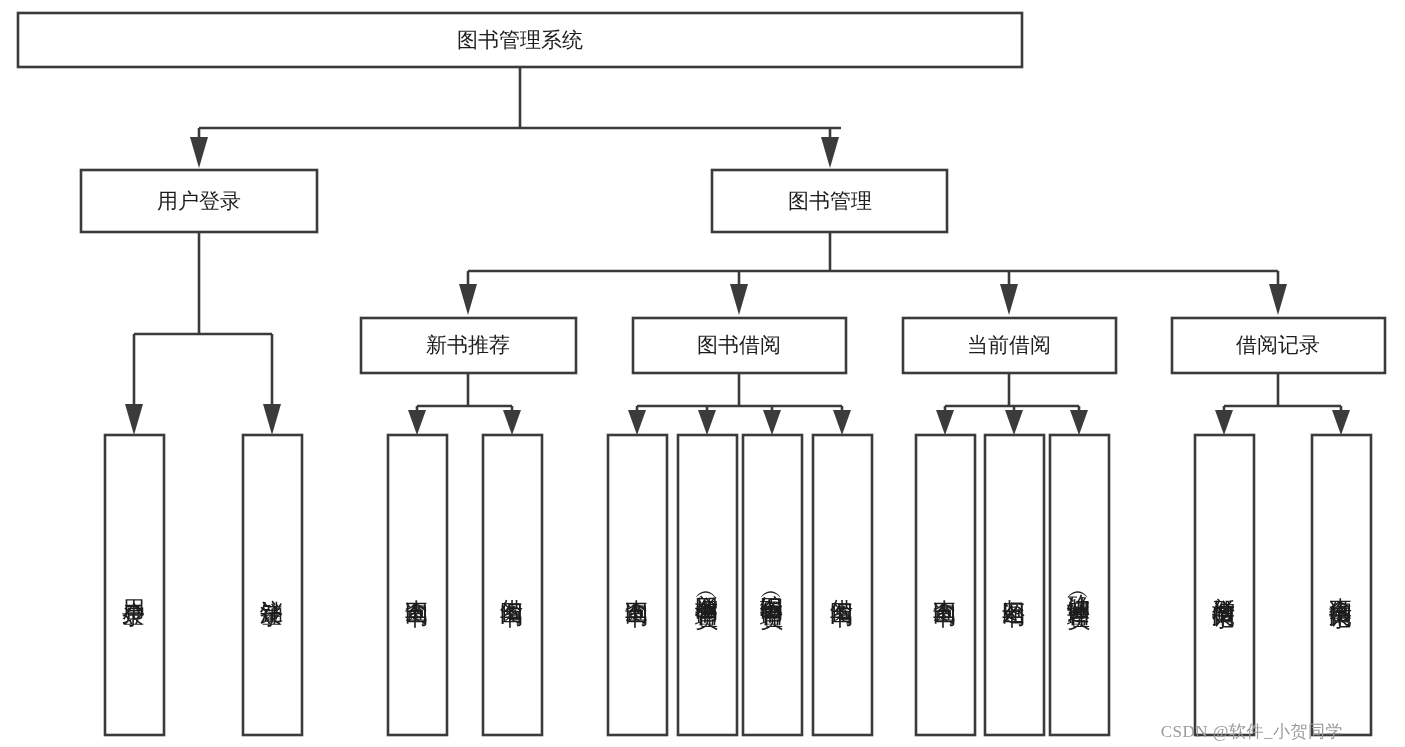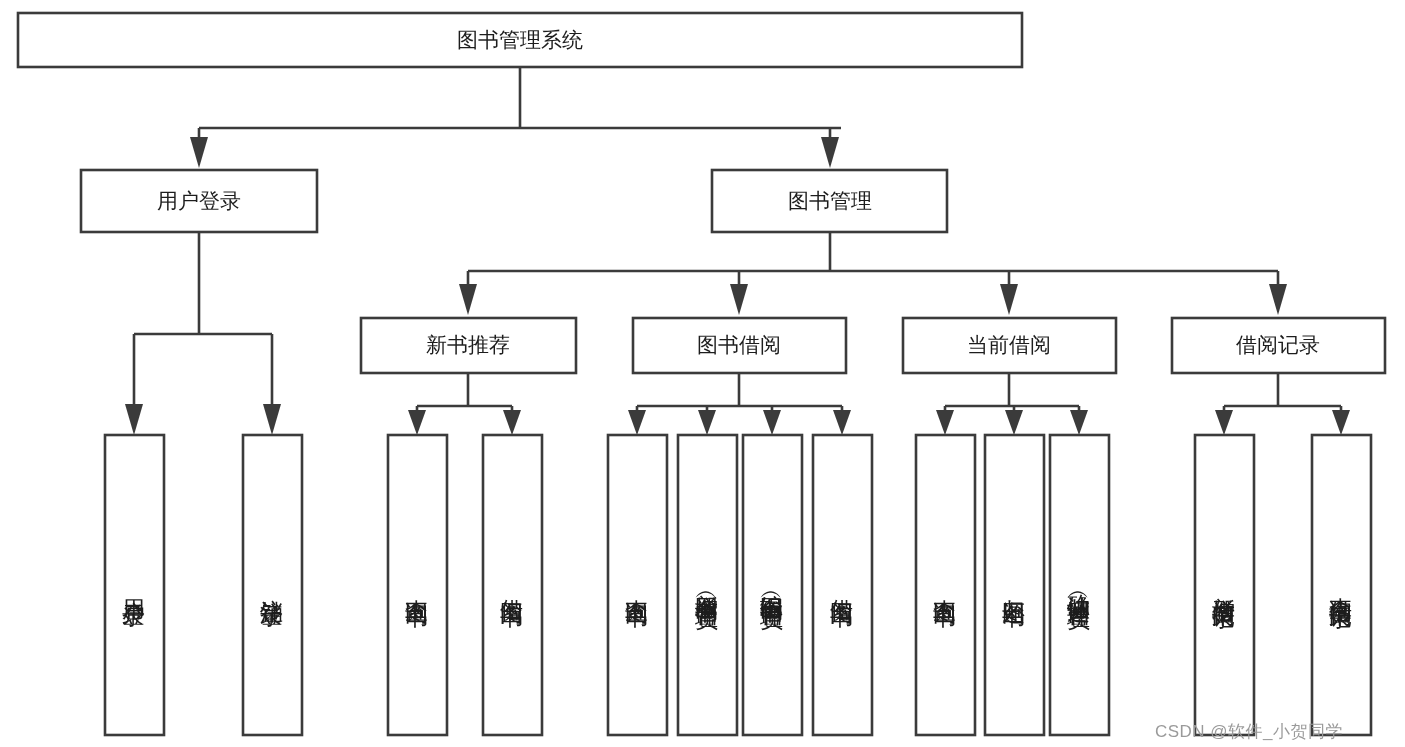--- a/index.html
+++ b/index.html
@@ -57,21 +57,21 @@
     writing-mode: vertical-rl;
     text-orientation: upright;
     letter-spacing: 2px;
     text-anchor: middle;
     dominant-baseline: central;
   }
   .watermark-text {
     position: absolute;
     right: 8px;
     bottom: 4px;
-    font-family: Liberation Sans, sans-serif;
+    font-family: Liberation Serif, serif;
     font-size: 17px;
     color: #9a9a9a;
     white-space: nowrap;
     letter-spacing: 0.5px;
   }
 </style>
 </head>
 <body>
 
 <div id="diagram-root">

